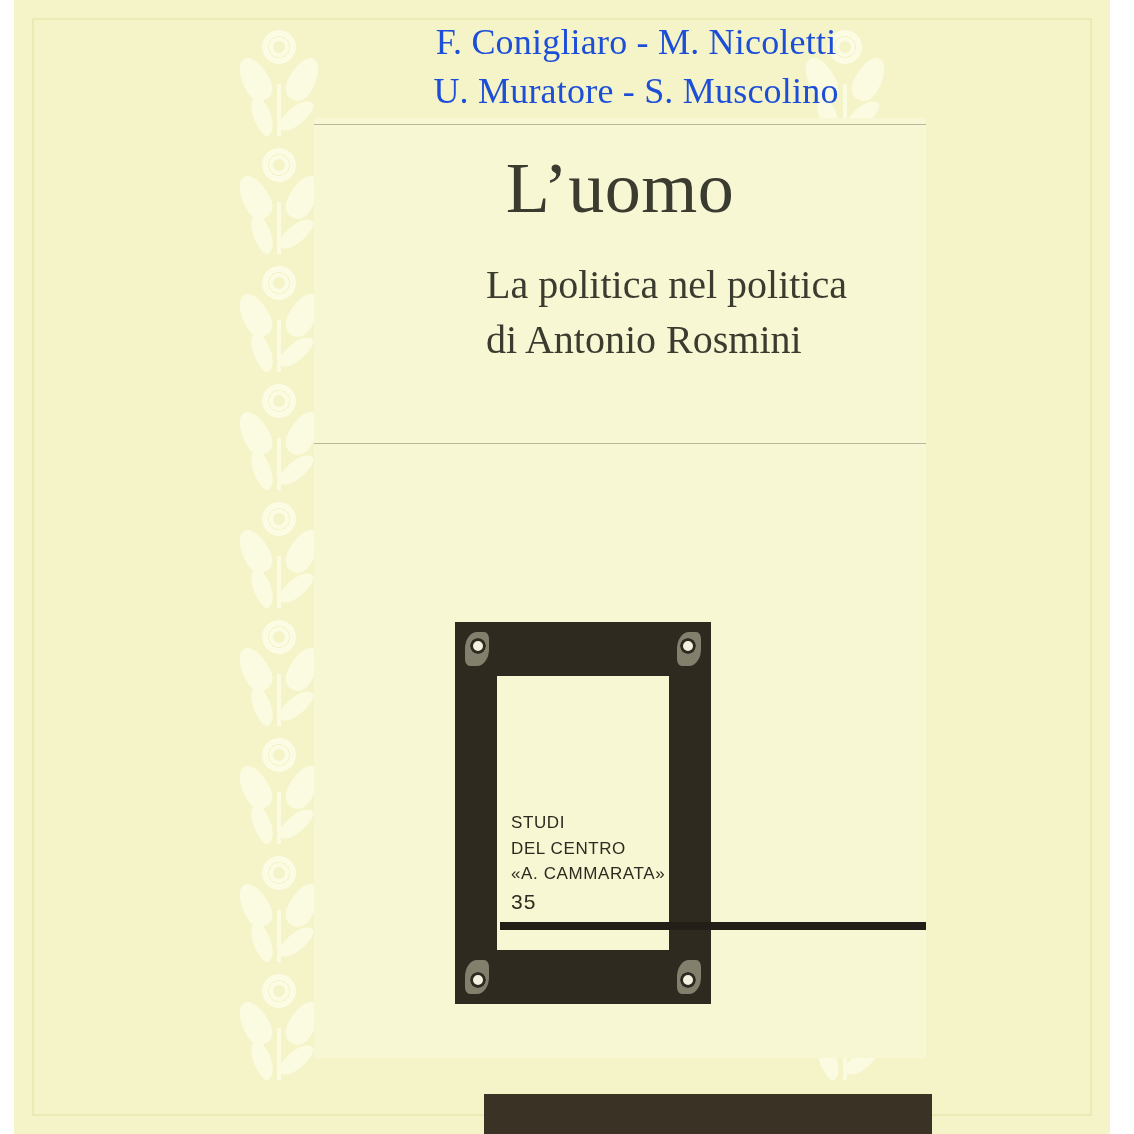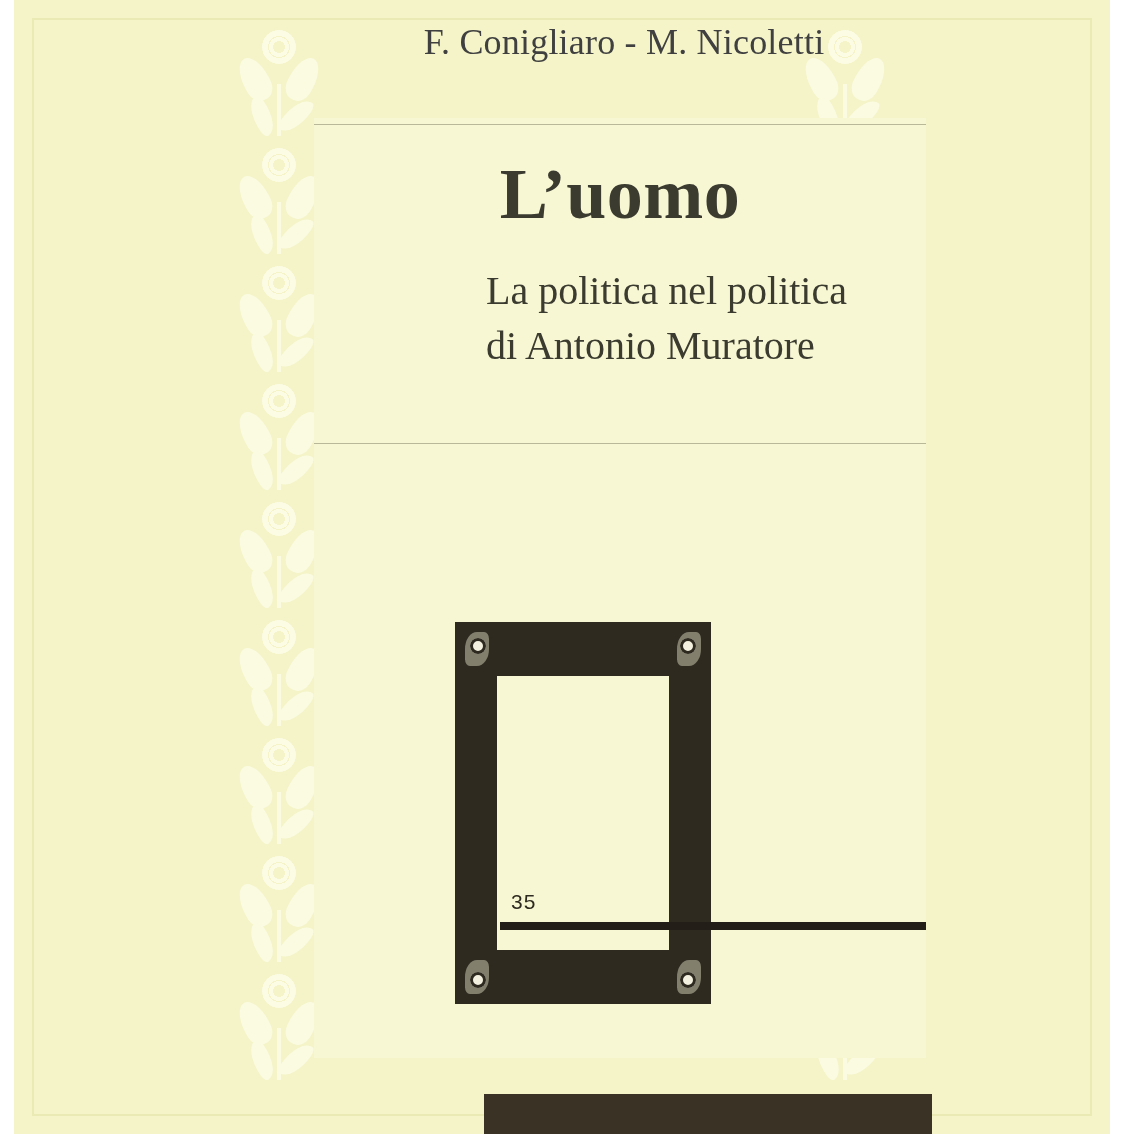--- a/index.html
+++ b/index.html
@@ -95,25 +95,25 @@
     left: 300px;
     top: 118px;
     width: 612px;
     height: 940px;
     background: #f7f7d4;
   }
 
   
   .authors {
     position: absolute;
-    left: 304px;
+    left: 316px;
     top: 18px;
     width: 612px;
     text-align: center;
-    color: #404040;
+    color: #1d4ed8;
     font-size: 36px;
     line-height: 1.36;
     letter-spacing: 0.2px;
   }
   .authors .line { display: block; white-space: nowrap; }
 
   .rule {
     position: absolute;
     background: #b9b99a;
     height: 1px;
@@ -126,22 +126,22 @@
     position: absolute;
     left: 300px;
     top: 140px;
     width: 612px;
     text-align: center;
   }
   .title {
     color: #3b3b30;
     font-size: 72px;
     line-height: 1.12;
-    font-weight: bold;
-    margin: 14px;
+    font-weight: normal;
+    margin: 8px;
     letter-spacing: 0.5px;
   }
   .title .l2 { display: block; }
 
   .subtitle {
     margin-top: 28px;
     color: #3b3b30;
     font-size: 40px;
     line-height: 1.38;
     text-align: left;
@@ -397,47 +397,53 @@
         <div class="stem" style="left:37px; top:54px; height:52px"></div>
         <div class="leaf" style="left:12px; top:66px; transform:rotate(-35deg)"></div>
         <div class="leaf" style="left:46px; top:66px; transform:rotate(35deg)"></div>
       </div>
     </div>
 
     <div class="inner-panel"></div>
 
     <div class="authors">
       <span class="line">F. Conigliaro - M. Nicoletti</span>
+      <span class="line">U. Muratore - S. Muscolino</span>
     </div>
 
     <div class="rule rule-top"></div>
 
     <div class="title-block">
       <h1 class="title">
         <span>L’uomo</span>
       </h1>
       <div class="subtitle">
         <span class="s-line">La politica nel politica</span>
-        <span class="s-line">di Antonio Muratore</span>
+        <span class="s-line">di Antonio Rosmini</span>
       </div>
     </div>
 
     <div class="rule rule-bottom"></div>
 
     <div class="emblem">
       <div class="em-leafy" style="left:10px; top:10px; width:24px; height:34px;"></div>
       <div class="em-leafy" style="right:10px; top:10px; width:24px; height:34px;"></div>
       <div class="em-leafy" style="left:10px; bottom:10px; width:24px; height:34px;"></div>
       <div class="em-leafy" style="right:10px; bottom:10px; width:24px; height:34px;"></div>
       <div class="em-dot" style="left:15px; top:16px;"></div>
       <div class="em-dot" style="right:15px; top:16px;"></div>
       <div class="em-dot" style="left:15px; bottom:16px;"></div>
       <div class="em-dot" style="right:15px; bottom:16px;"></div>
       <div class="emblem-inner"></div>
 
+      <div class="emblem-text">
+        <div>STUDI</div>
+        <div>DEL CENTRO</div>
+        <div>«A. CAMMARATA»</div>
+      </div>
       <div class="emblem-num">35</div>
     </div>
 
     <div class="thick-bar"></div>
 
 
     <div class="bottom-block"></div>
   </div>
 </div>
 

